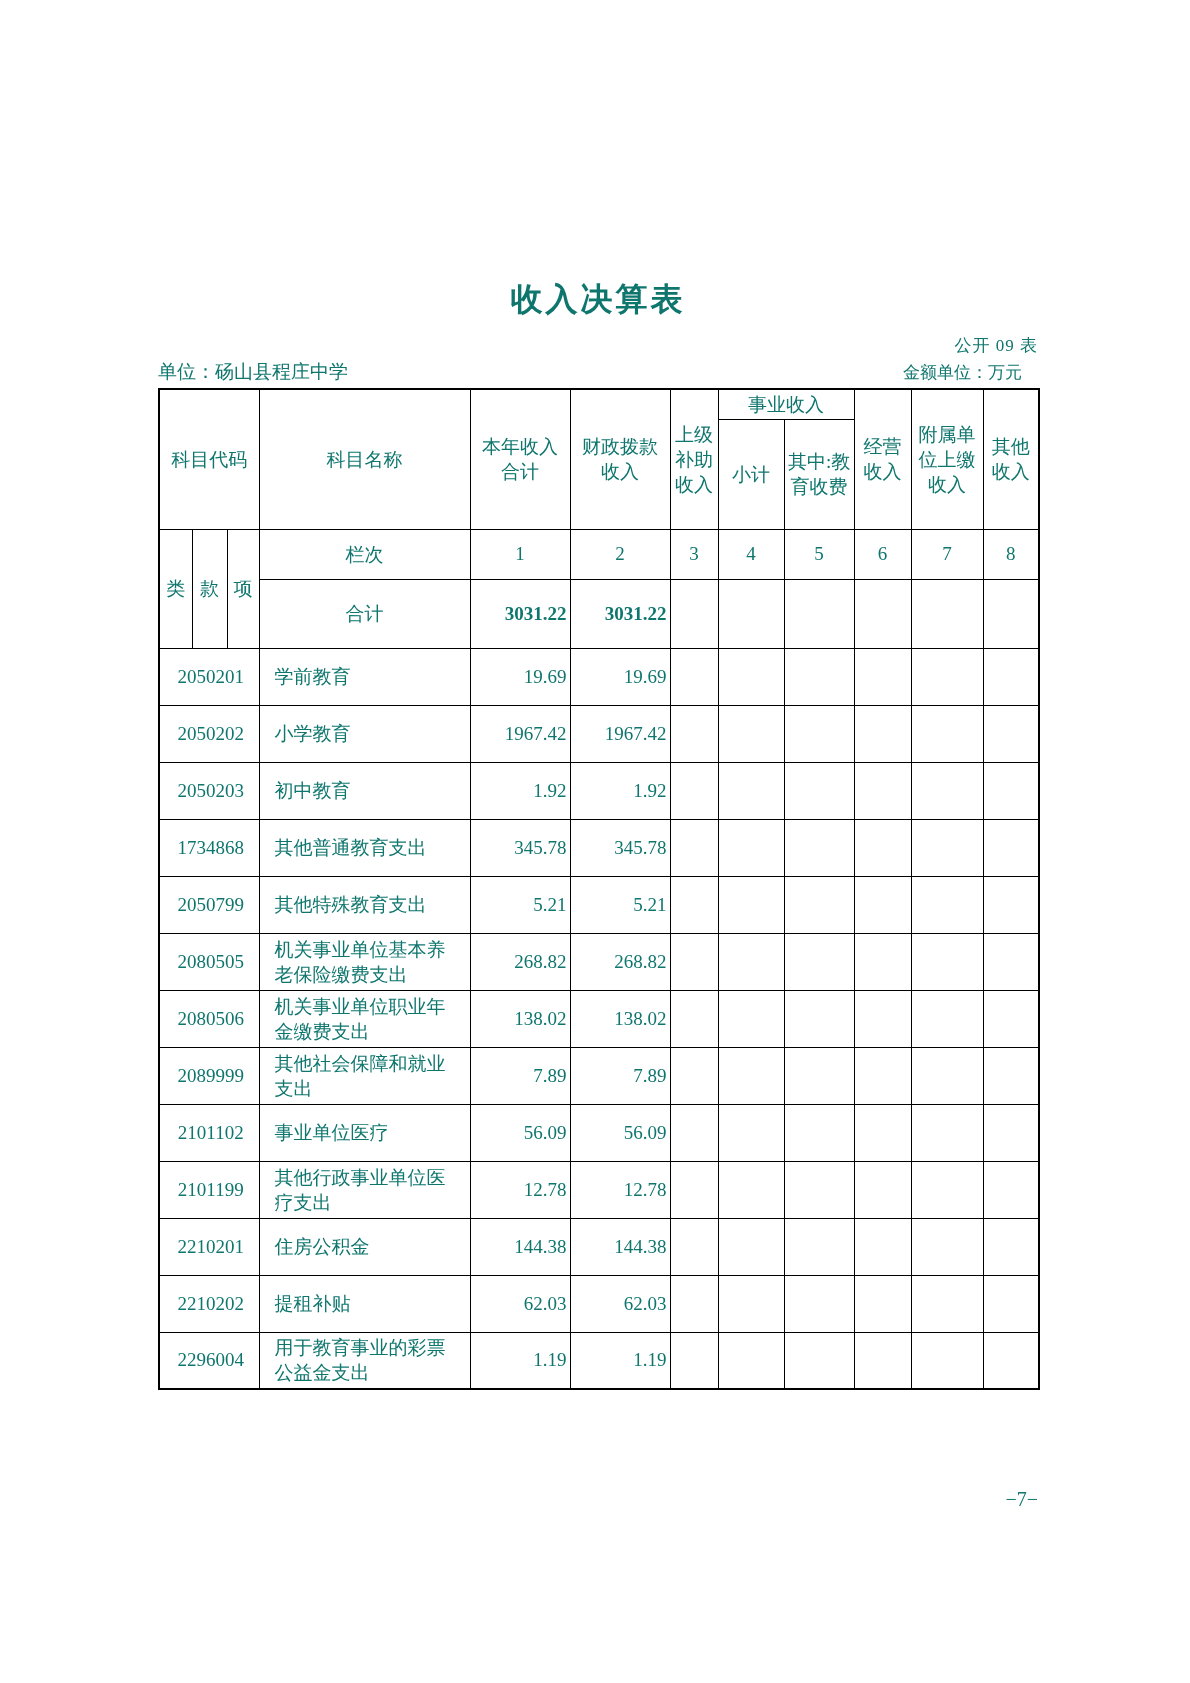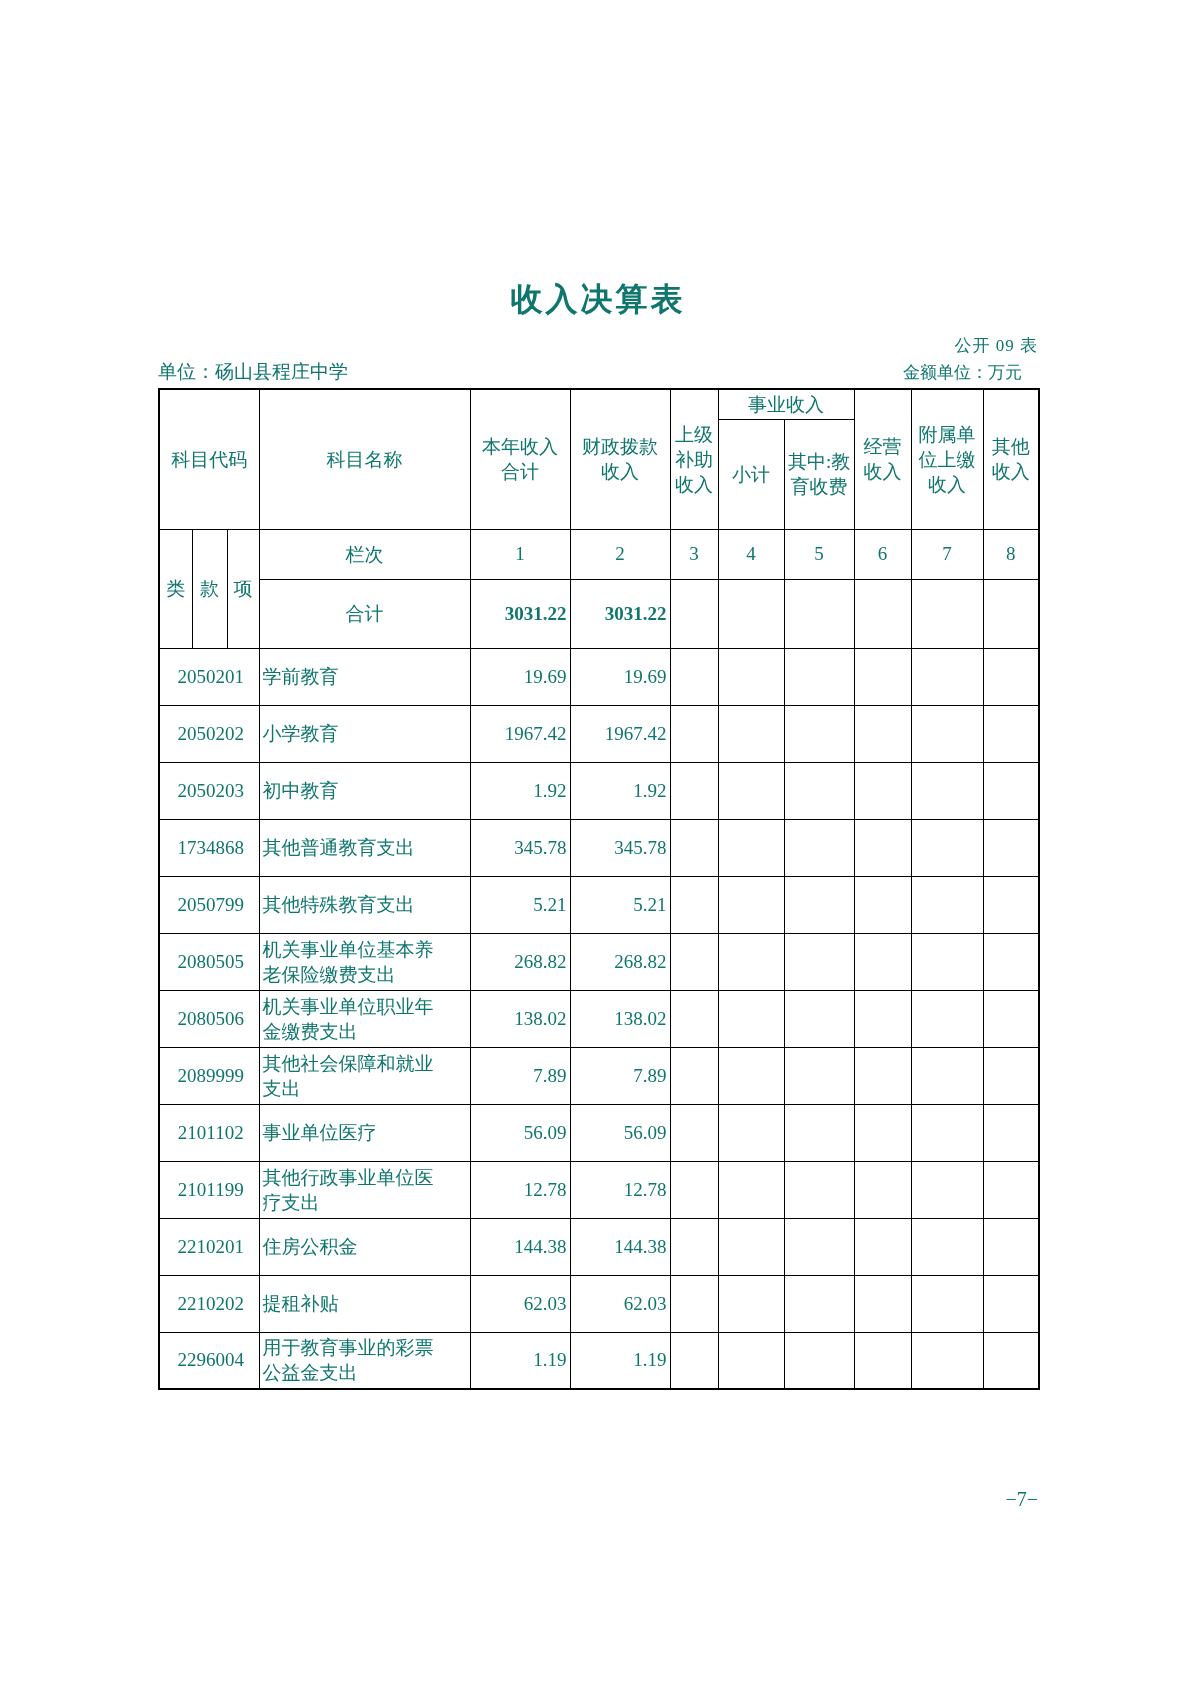--- a/index.html
+++ b/index.html
@@ -54,21 +54,21 @@
   }
   td.hd {
     text-align: center;
     white-space: pre-line;
     line-height: 25px;
   }
   td.idx { text-align: center; font-size: 18px; }
   td.code { text-align: center; padding-left: 3px; margin-left: 30px; }
   td.name {
     text-align: left;
-    padding-left: 3px;
+    padding-left: 15px;
     white-space: pre-line;
     line-height: 25px;
   }
   td.num { text-align: right; padding-right: 3px; }
   td.num.bold { font-weight: bold; }
   tr.r-h1  { height: 30px; }
   tr.r-h2  { height: 110px; }
   tr.r-idx { height: 50px; }
   tr.r-sum { height: 69px; }
   tr.r-data { height: 57px; }

